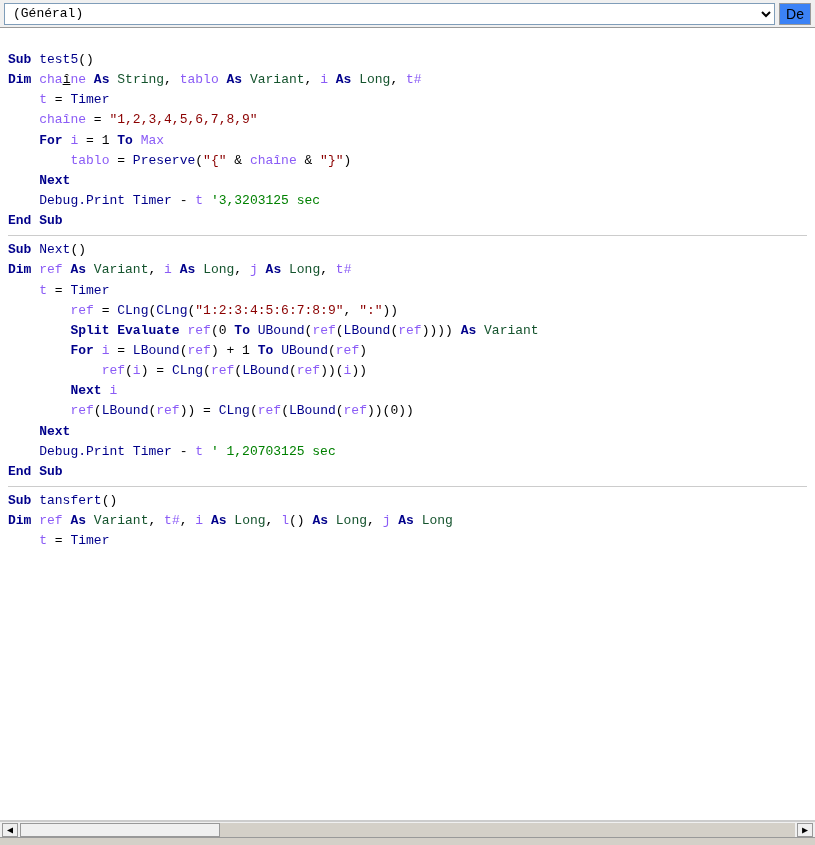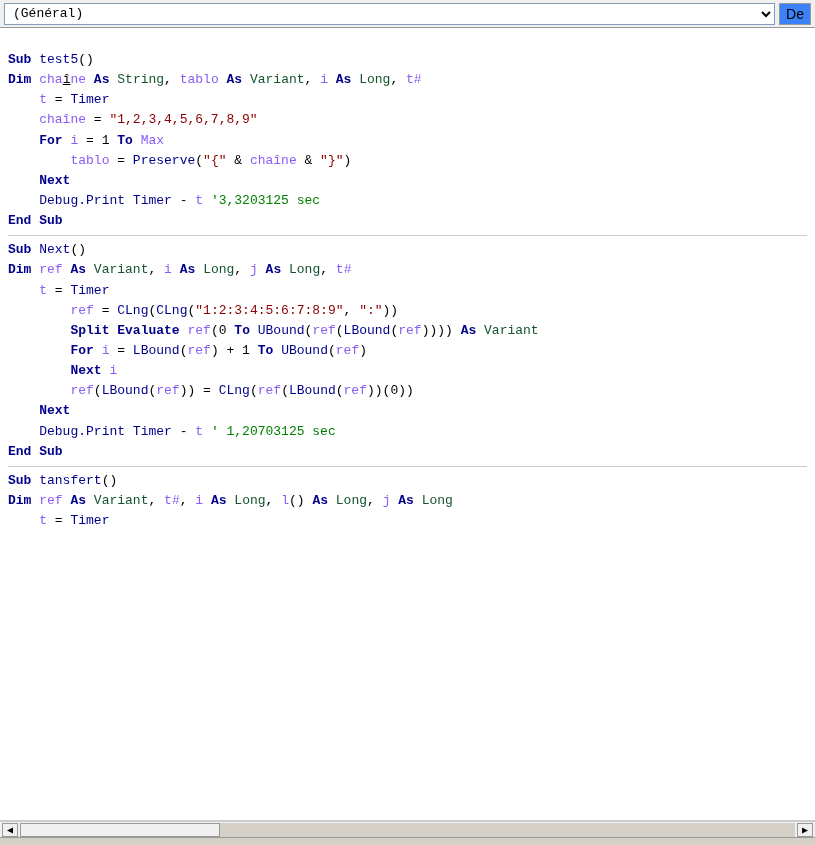--- a/index.html
+++ b/index.html
@@ -152,20 +152,21 @@
   <hr class="divider-line">
 
   <div>
     <div class="code-line"></div>
     <div class="code-line"><span class="kw">Sub</span> <span class="fn">Next</span>()</div>
     <div class="code-line"><span class="kw">Dim</span> <span class="var">ref</span> <span class="kw">As</span> <span class="type">Variant</span>, <span class="var">i</span> <span class="kw">As</span> <span class="type">Long</span>, <span class="var">j</span> <span class="kw">As</span> <span class="type">Long</span>, <span class="var">t#</span></div>
     <div class="code-line">    <span class="var">t</span> = <span class="fn">Timer</span></div>
     <div class="code-line">        <span class="var">ref</span> = <span class="fn">CLng</span>(<span class="fn">CLng</span>(<span class="str">"1:2:3:4:5:6:7:8:9"</span>, <span class="str">":"</span>))</div>
     <div class="code-line">        <span class="kw">Split</span> <span class="kw">Evaluate</span> <span class="var">ref</span>(<span class="num">0</span> <span class="kw">To</span> <span class="fn">UBound</span>(<span class="var">ref</span>(<span class="fn">LBound</span>(<span class="var">ref</span>)))) <span class="kw">As</span> <span class="type">Variant</span></div>
     <div class="code-line">        <span class="kw">For</span> <span class="var">i</span> = <span class="fn">LBound</span>(<span class="var">ref</span>) + <span class="num">1</span> <span class="kw">To</span> <span class="fn">UBound</span>(<span class="var">ref</span>)</div>
+    <div class="code-line">            <span class="var">ref</span>(<span class="var">i</span>) = <span class="fn">CLng</span>(<span class="var">ref</span>(<span class="fn">LBound</span>(<span class="var">ref</span>))(<span class="var">i</span>))</div>
     <div class="code-line">        <span class="kw">Next</span> <span class="var">i</span></div>
     <div class="code-line">        <span class="var">ref</span>(<span class="fn">LBound</span>(<span class="var">ref</span>)) = <span class="fn">CLng</span>(<span class="var">ref</span>(<span class="fn">LBound</span>(<span class="var">ref</span>))(<span class="num">0</span>))</div>
     <div class="code-line">    <span class="kw">Next</span></div>
     <div class="code-line">    <span class="fn">Debug.Print</span> <span class="fn">Timer</span> - <span class="var">t</span> <span class="comment">' 1,20703125 sec</span></div>
     <div class="code-line"><span class="kw">End Sub</span></div>
   </div>
 
   <hr class="divider-line">
 
   <div>

